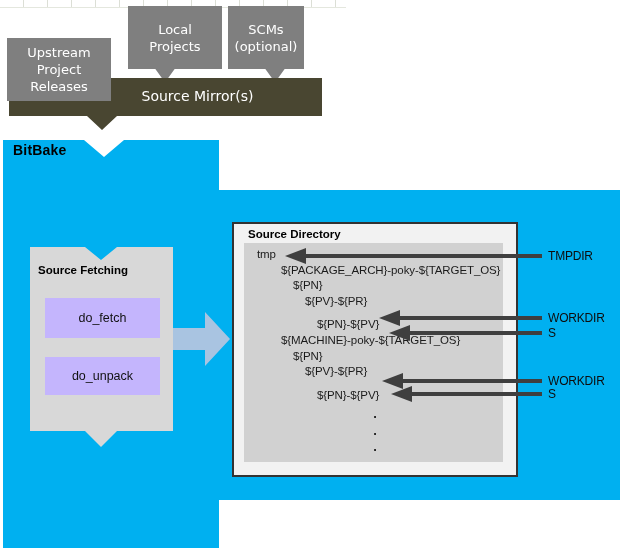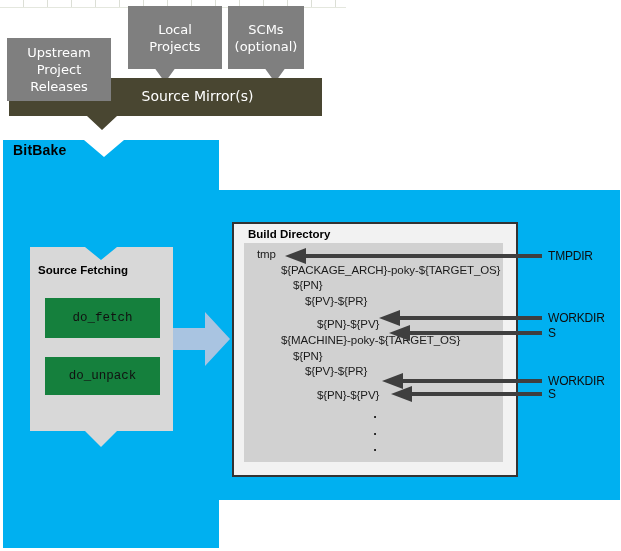--- a/index.html
+++ b/index.html
@@ -23,22 +23,22 @@
   .box-b{left:128px;top:6px;width:94px;height:63px;}
   .box-c{left:228px;top:6px;width:76px;height:63px;}
   .src-box span{display:block;width:86%;}
 
   .mirror-label{left:9px;top:88px;width:377px;text-align:center;color:#fff;
     font-family:"DejaVu Sans",sans-serif;font-size:14px;}
 
   .bitbake-label{left:13px;top:142px;font-size:14px;font-weight:bold;color:#000;letter-spacing:.2px;}
 
   .sf-title{left:38px;top:264px;font-size:11.5px;font-weight:bold;color:#000;}
-  .task{left:45px;width:115px;background:#15803d;color:#111;display:flex;align-items:center;
-    justify-content:center;font-size:12.5px;font-family:Liberation Mono, monospace;}
+  .task{left:45px;width:115px;background:#c4b5fd;color:#111;display:flex;align-items:center;
+    justify-content:center;font-size:12.5px;}
   .task-fetch{top:298px;height:40px;}
   .task-unpack{top:357px;height:38px;justify-content:center;}
 
   .build-box{left:232px;top:222px;width:286px;height:255px;background:#F2F2F2;
     border:2px solid #333;box-sizing:border-box;}
   .bd-title{left:248px;top:228px;font-size:11.5px;font-weight:bold;color:#000;}
   .tree-bg{left:244px;top:243px;width:259px;height:219px;background:#D1D1D1;}
 
   .tree{left:250px;top:247px;width:260px;font-size:11.5px;line-height:15.6px;color:#1b1b1b;
     letter-spacing:-0.1px;white-space:nowrap;}
@@ -91,21 +91,21 @@
 
     <div class="abs sf-title">Source Fetching</div>
     <div class="abs task task-fetch">
       <span>do_fetch</span>
     </div>
     <div class="abs task task-unpack">
       <span>do_unpack</span>
     </div>
 
     <div class="abs build-box"></div>
-    <div class="abs bd-title">Build Directory</div>
+    <div class="abs bd-title">Source Directory</div>
     <div class="abs tree-bg"></div>
 
     <div class="abs tree">
       <div class="r0 tree-row">tmp</div>
       <div class="r2 tree-row">${PACKAGE_ARCH}-poky-${TARGET_OS}</div>
       <div class="r3 tree-row">${PN}</div>
       <div class="r4 tree-row">${PV}-${PR}</div>
       <div class="r5 tree-row">${PN}-${PV}</div>
       <div class="r2 tree-row">${MACHINE}-poky-${TARGET_OS}</div>
       <div class="r3 tree-row">${PN}</div>

